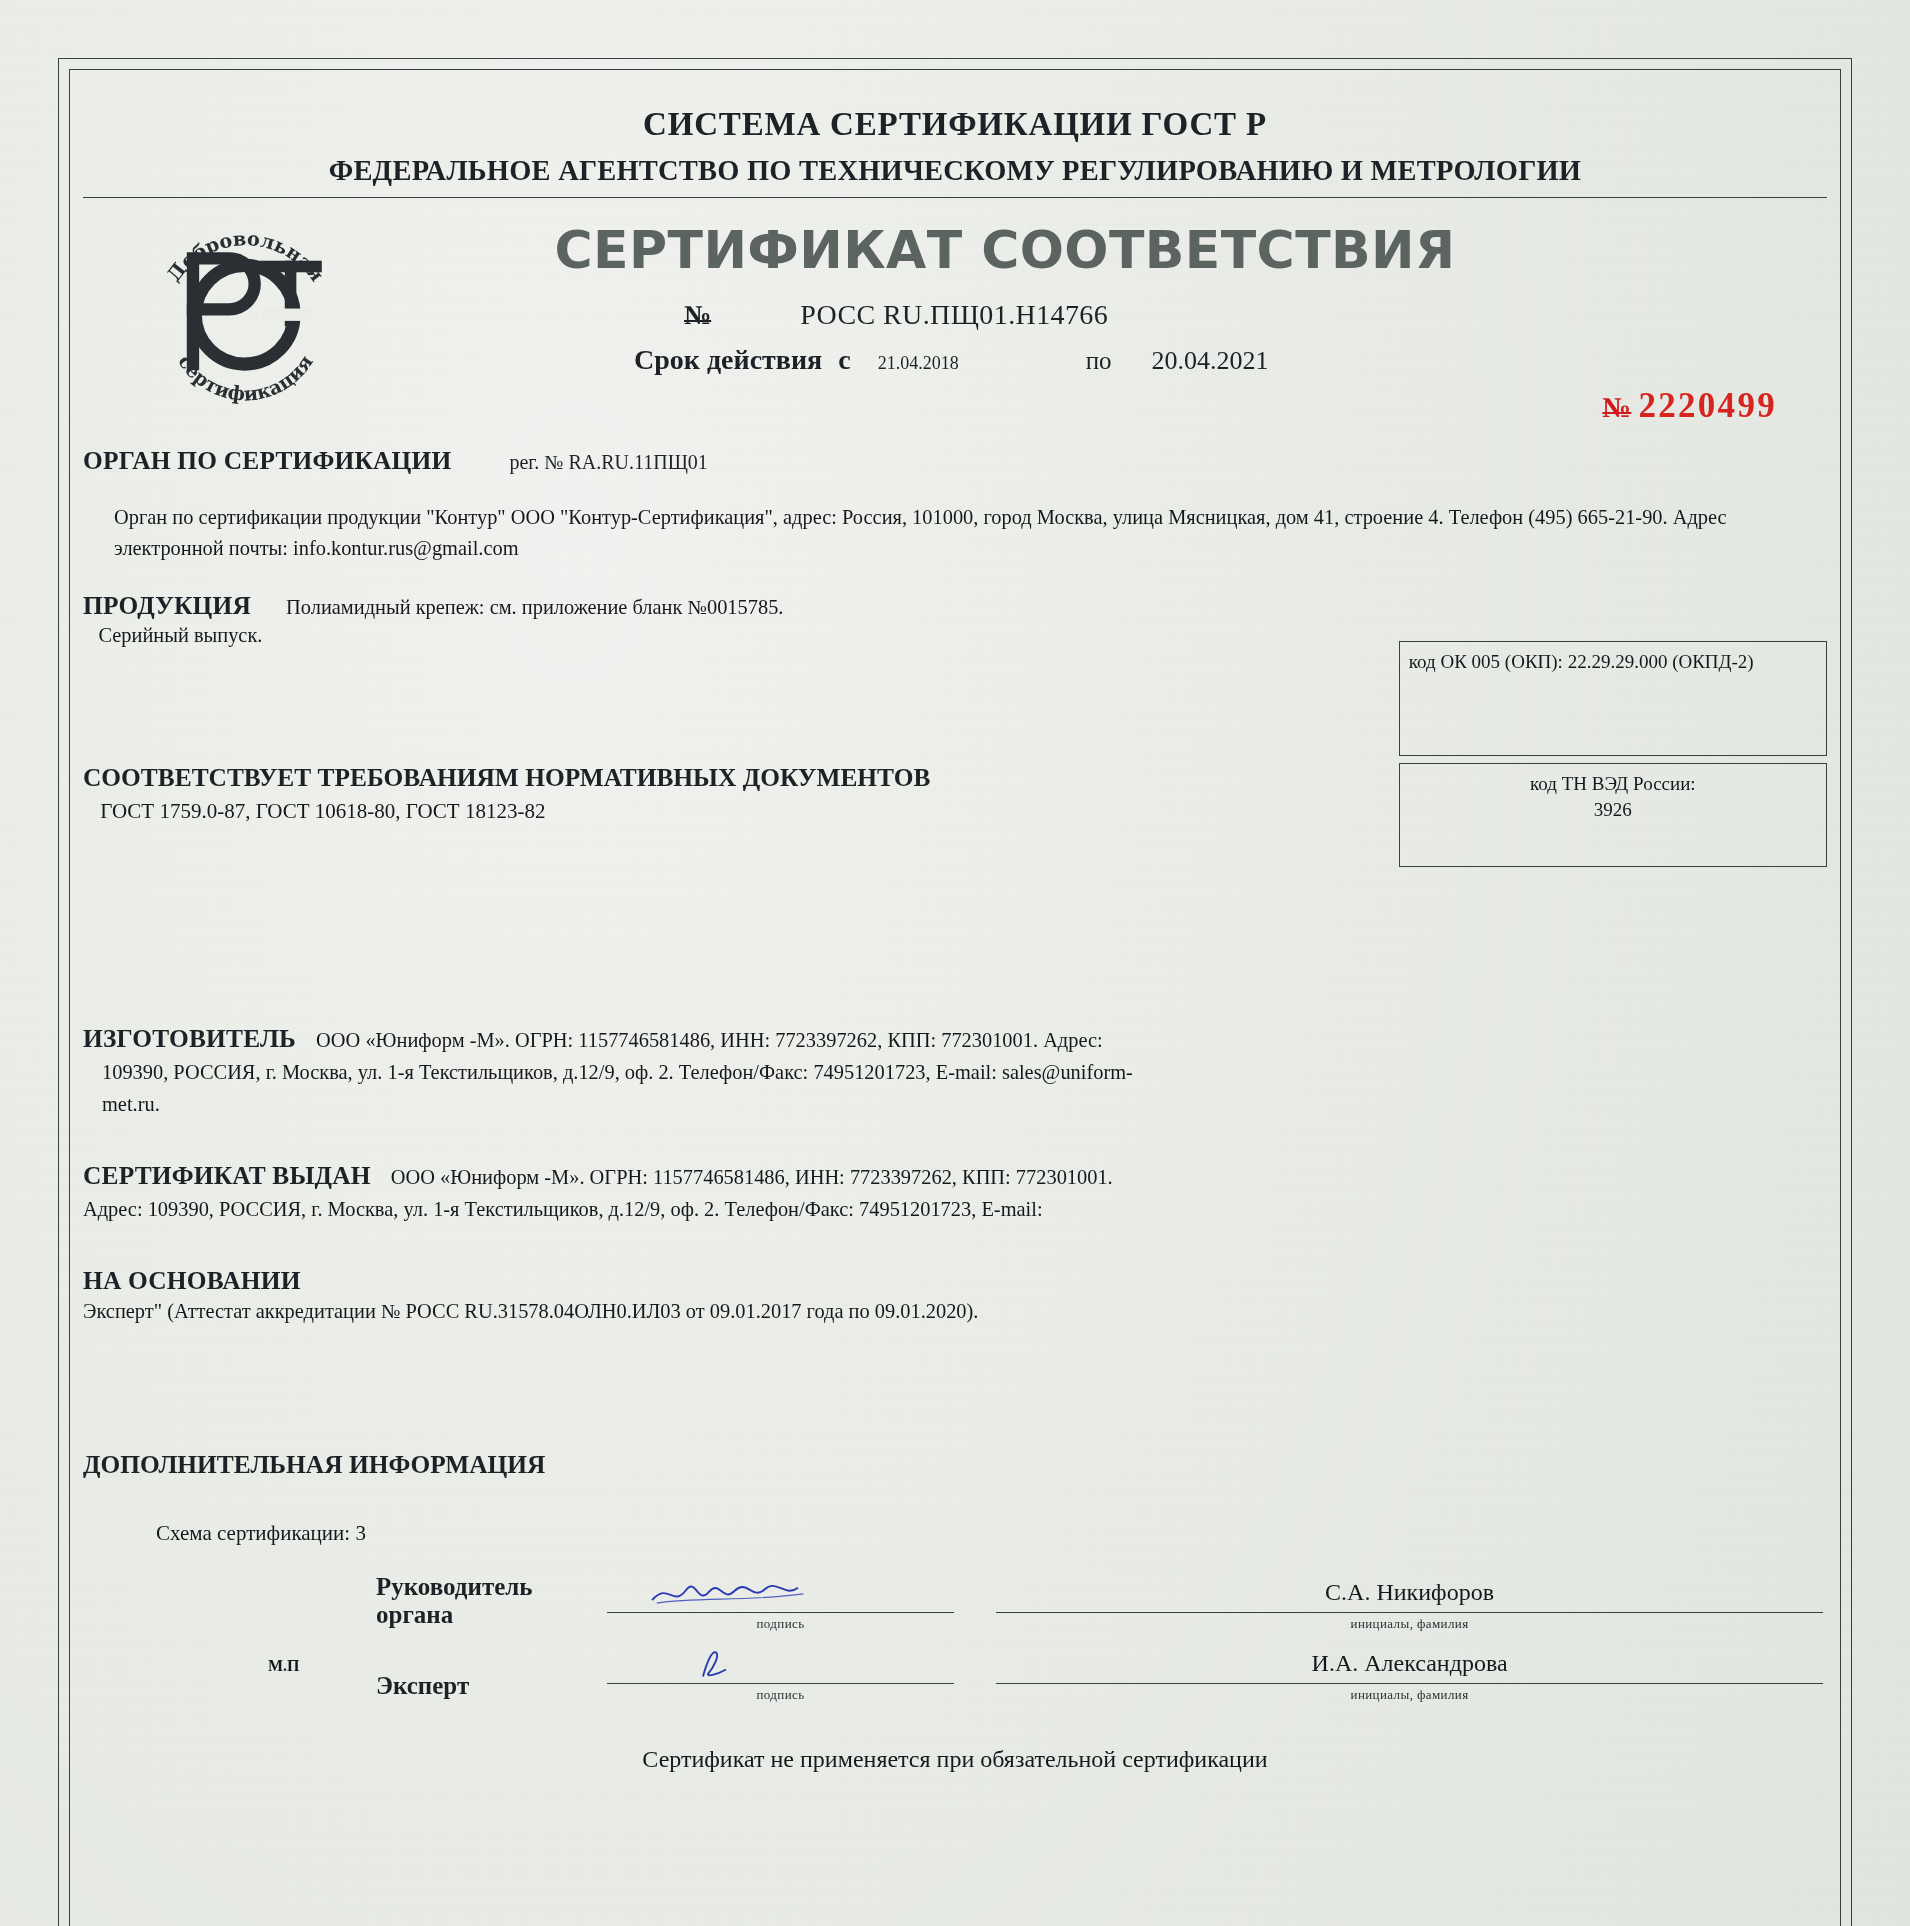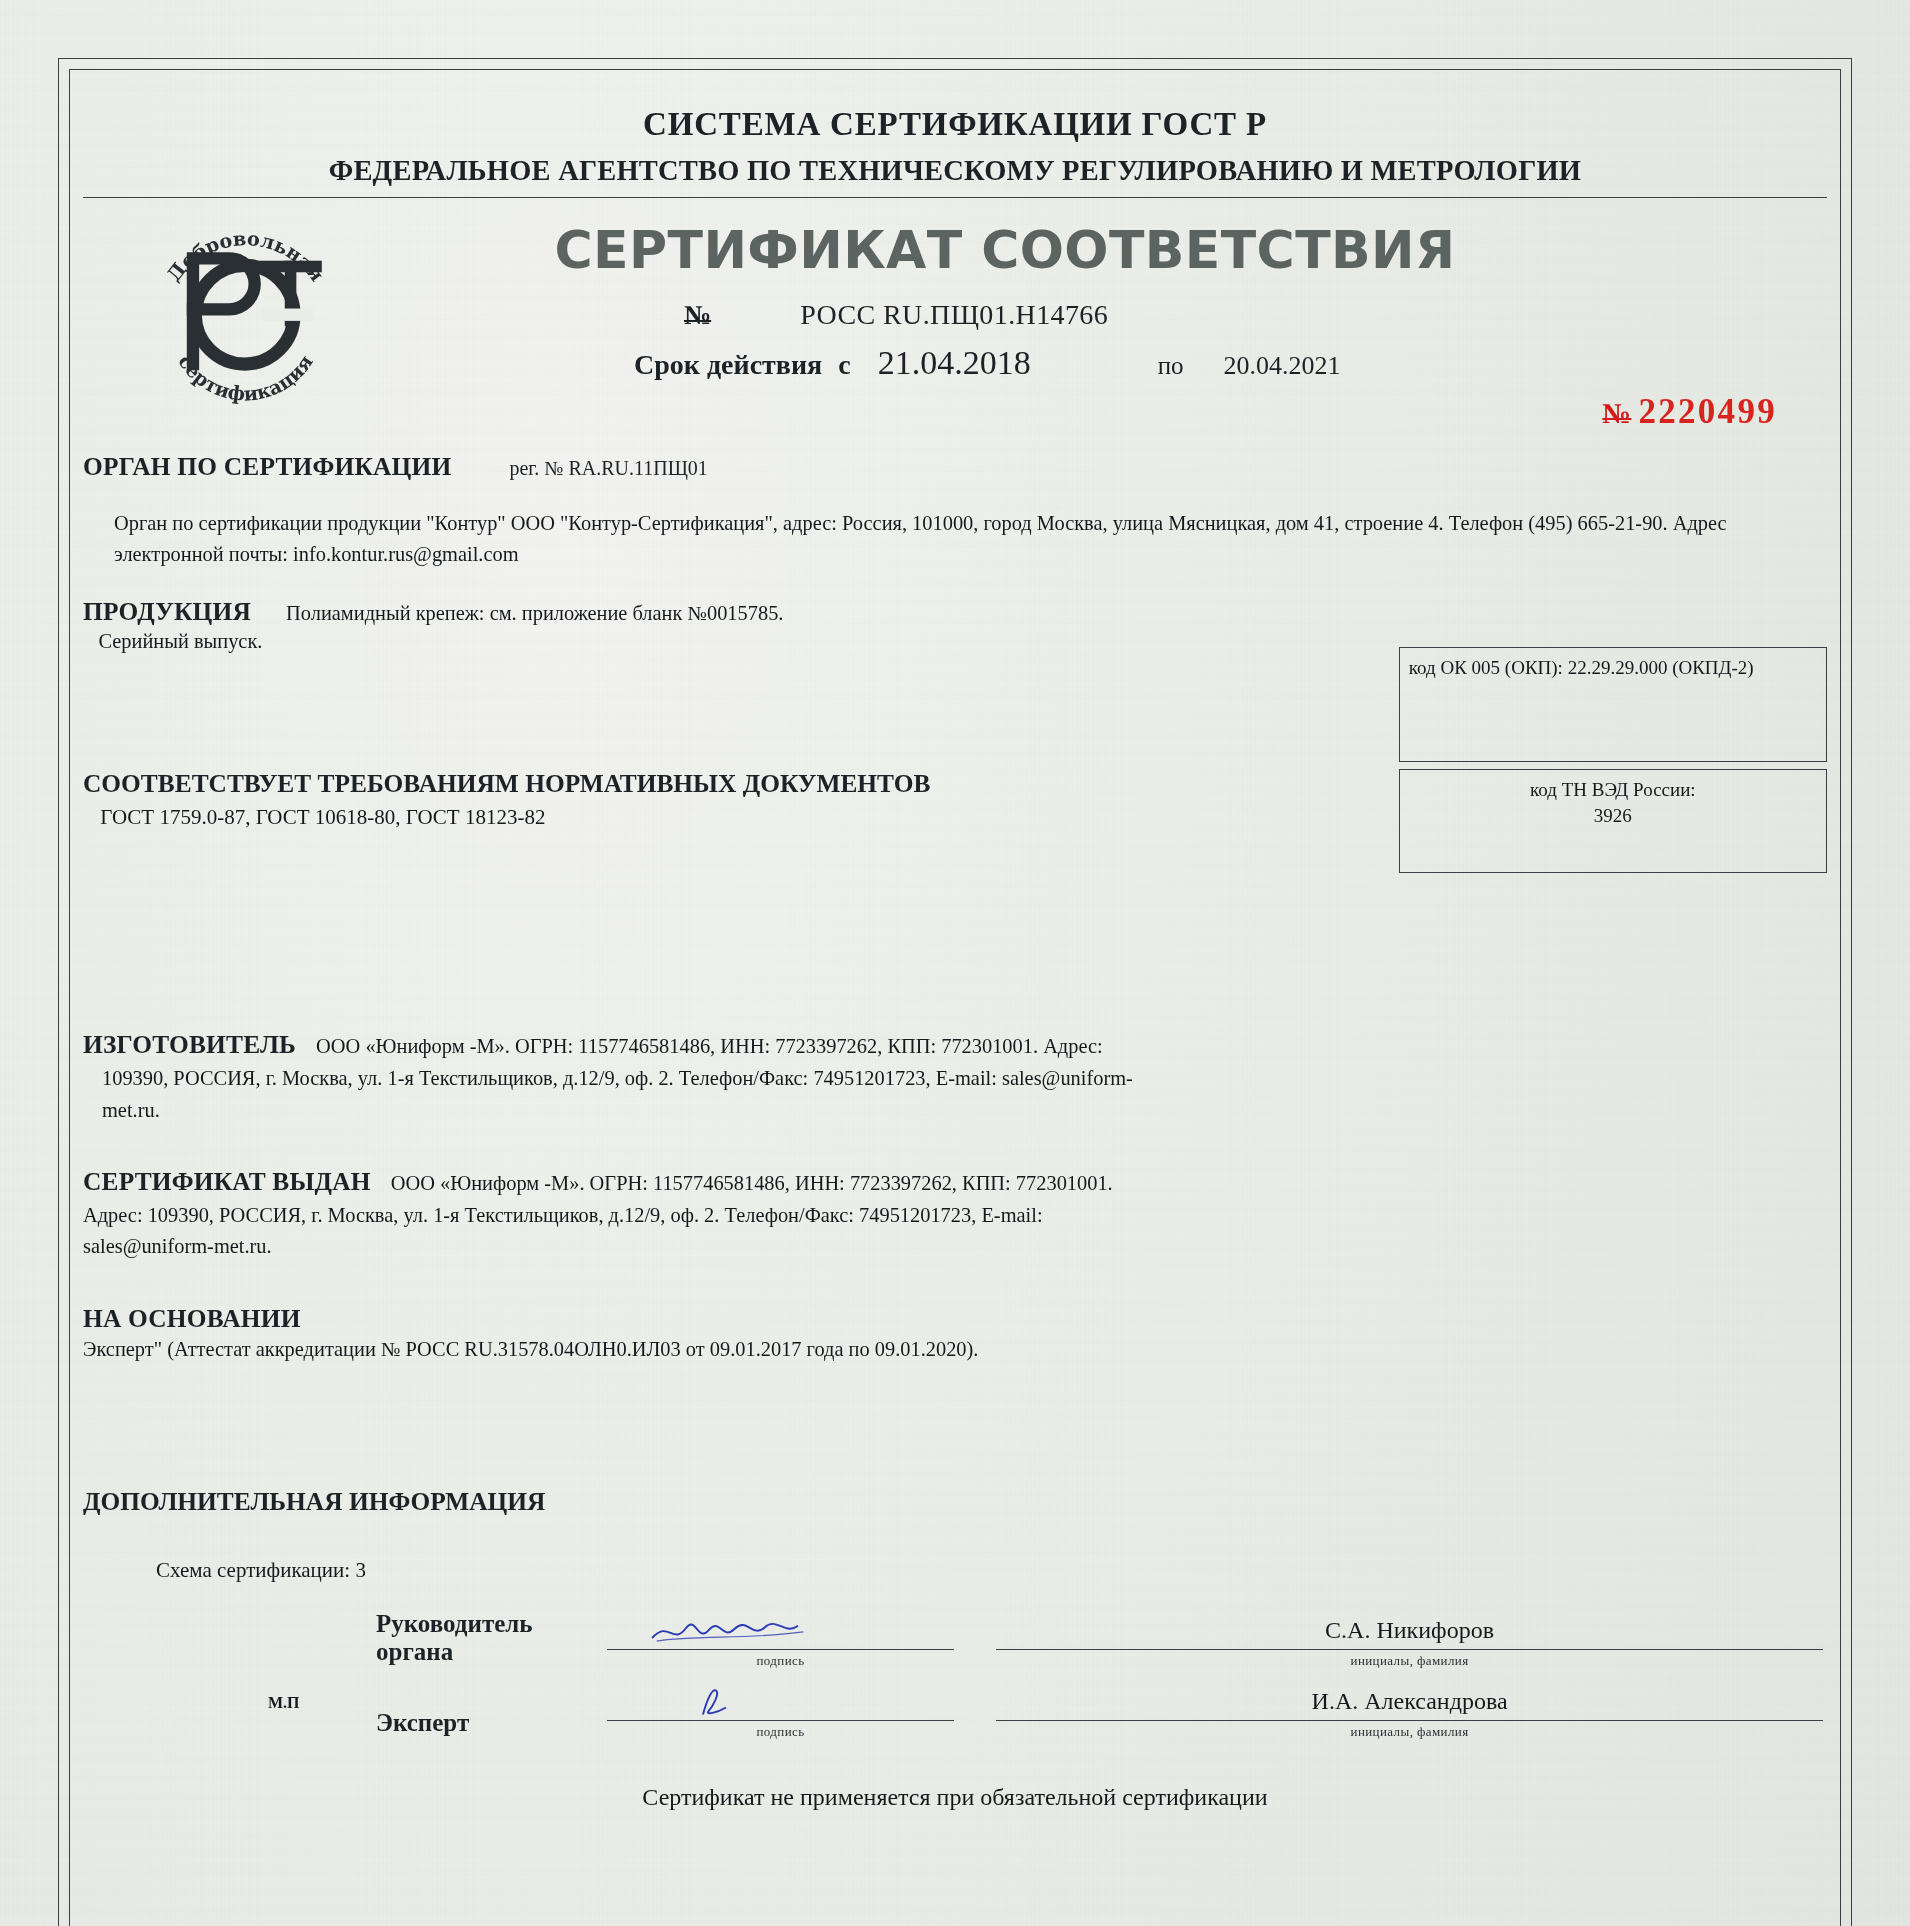--- a/index.html
+++ b/index.html
@@ -127,21 +127,21 @@
     align-items: baseline;
     margin-top: 13px;
     padding-left: 551px;
   }
   .term-label {
     font-size: 28px;
     font-weight: bold;
     color: #1d2226;
   }
   .term-from {
-    font-size: 34px;
+    font-size: 18px;
     color: #1d2226;
     margin-left: 27px;
   }
   .term-po {
     font-size: 25px;
     color: #1d2226;
     margin-left: 127px;
   }
   .term-to {
     font-size: 26px;
@@ -473,21 +473,20 @@
       <div class="mk-cont">109390, РОССИЯ, г. Москва, ул. 1-я Текстильщиков, д.12/9, оф. 2. Телефон/Факс: 74951201723, E-mail: sales@uniform-</div>
       <div class="mk-cont">met.ru.</div>
     </div>
 
     <div class="mk-block issued-block">
       <div class="mk-head">
         <span class="sec-label">СЕРТИФИКАТ ВЫДАН</span>
         <span class="mk-body">ООО «Юниформ -М». ОГРН: 1157746581486, ИНН: 7723397262, КПП: 772301001.</span>
       </div>
       <div class="mk-cont" style="padding-left:0;">Адрес: 109390, РОССИЯ, г. Москва, ул. 1-я Текстильщиков, д.12/9, оф. 2. Телефон/Факс: 74951201723, E-mail:</div>
-      <div class="mk-cont" style="padding-left:0;">sales@uniform-met.ru.</div>
     </div>
 
     <div class="mk-block basis-block">
       <div class="mk-head">
         <span class="sec-label">НА ОСНОВАНИИ</span>
       </div>
       <div class="mk-cont" style="padding-left:0;">Эксперт" (Аттестат аккредитации № РОСС RU.31578.04ОЛН0.ИЛ03 от 09.01.2017 года по 09.01.2020).</div>
     </div>
 
     <div class="addinfo-title">ДОПОЛНИТЕЛЬНАЯ ИНФОРМАЦИЯ</div>

